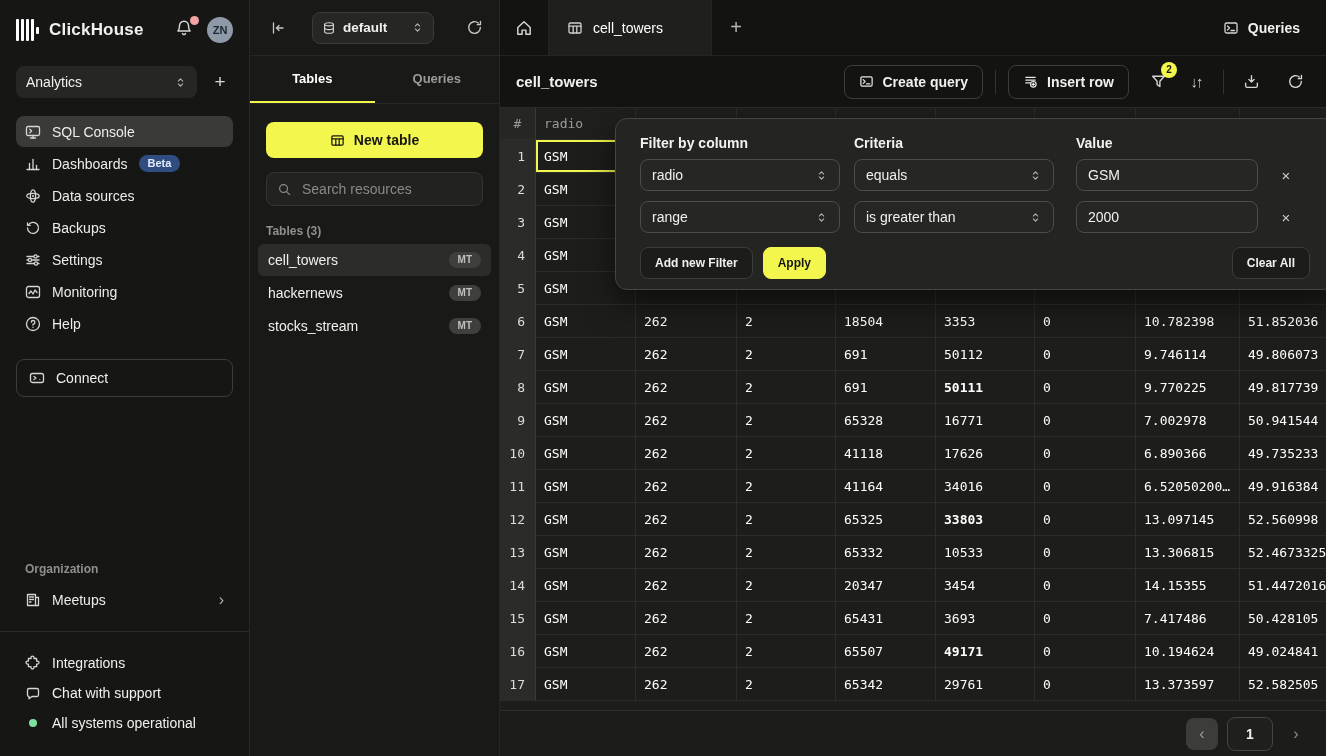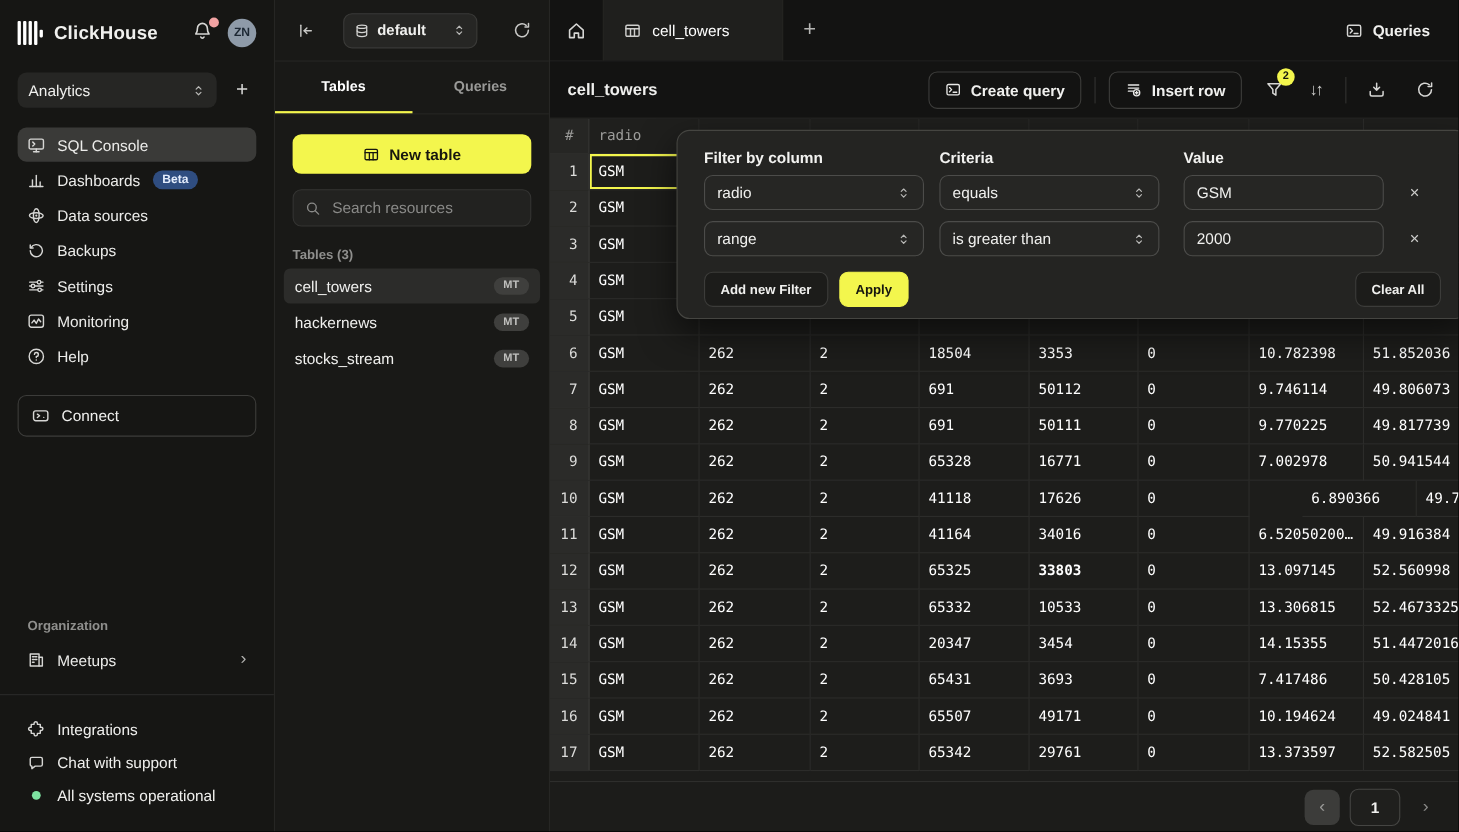--- a/index.html
+++ b/index.html
@@ -543,21 +543,21 @@
           <div class="tc" style="width: 101px;">0</div>
           <div class="tc" style="width: 104px;">9.746114</div>
           <div class="tc" style="width: 130px;">49.806073</div>
         </div>
         <div class="trow">
           <div class="tc num" style="width: 36px;">8</div>
           <div class="tc" style="width: 100px;">GSM</div>
           <div class="tc" style="width: 101px;">262</div>
           <div class="tc" style="width: 99px;">2</div>
           <div class="tc" style="width: 100px;">691</div>
-          <div class="tc" style="width: 99px;">50111</div>
+          <div class="tc" style="width: 99px; font-weight: bold;">50111</div>
           <div class="tc" style="width: 101px;">0</div>
           <div class="tc" style="width: 104px;">9.770225</div>
           <div class="tc" style="width: 130px;">49.817739</div>
         </div>
         <div class="trow">
           <div class="tc num" style="width: 36px;">9</div>
           <div class="tc" style="width: 100px;">GSM</div>
           <div class="tc" style="width: 101px;">262</div>
           <div class="tc" style="width: 99px;">2</div>
           <div class="tc" style="width: 100px;">65328</div>
@@ -567,21 +567,21 @@
           <div class="tc" style="width: 130px;">50.941544</div>
         </div>
         <div class="trow">
           <div class="tc num" style="width: 36px;">10</div>
           <div class="tc" style="width: 100px;">GSM</div>
           <div class="tc" style="width: 101px;">262</div>
           <div class="tc" style="width: 99px;">2</div>
           <div class="tc" style="width: 100px;">41118</div>
           <div class="tc" style="width: 99px;">17626</div>
           <div class="tc" style="width: 101px;">0</div>
-          <div class="tc" style="width: 104px; margin-left: 48px;">6.890366</div>
+          <div class="tc" style="width: 104px;">6.890366</div>
           <div class="tc" style="width: 130px;">49.735233</div>
         </div>
         <div class="trow">
           <div class="tc num" style="width: 36px;">11</div>
           <div class="tc" style="width: 100px;">GSM</div>
           <div class="tc" style="width: 101px;">262</div>
           <div class="tc" style="width: 99px;">2</div>
           <div class="tc" style="width: 100px;">41164</div>
           <div class="tc" style="width: 99px;">34016</div>
           <div class="tc" style="width: 101px;">0</div>
@@ -631,21 +631,21 @@
           <div class="tc" style="width: 101px;">0</div>
           <div class="tc" style="width: 104px;">7.417486</div>
           <div class="tc" style="width: 130px;">50.428105</div>
         </div>
         <div class="trow">
           <div class="tc num" style="width: 36px;">16</div>
           <div class="tc" style="width: 100px;">GSM</div>
           <div class="tc" style="width: 101px;">262</div>
           <div class="tc" style="width: 99px;">2</div>
           <div class="tc" style="width: 100px;">65507</div>
-          <div class="tc" style="width: 99px;">49171</div>
+          <div class="tc" style="width: 99px; font-weight: bold;">49171</div>
           <div class="tc" style="width: 101px;">0</div>
           <div class="tc" style="width: 104px;">10.194624</div>
           <div class="tc" style="width: 130px;">49.024841</div>
         </div>
         <div class="trow">
           <div class="tc num" style="width: 36px;">17</div>
           <div class="tc" style="width: 100px;">GSM</div>
           <div class="tc" style="width: 101px;">262</div>
           <div class="tc" style="width: 99px;">2</div>
           <div class="tc" style="width: 100px;">65342</div>

